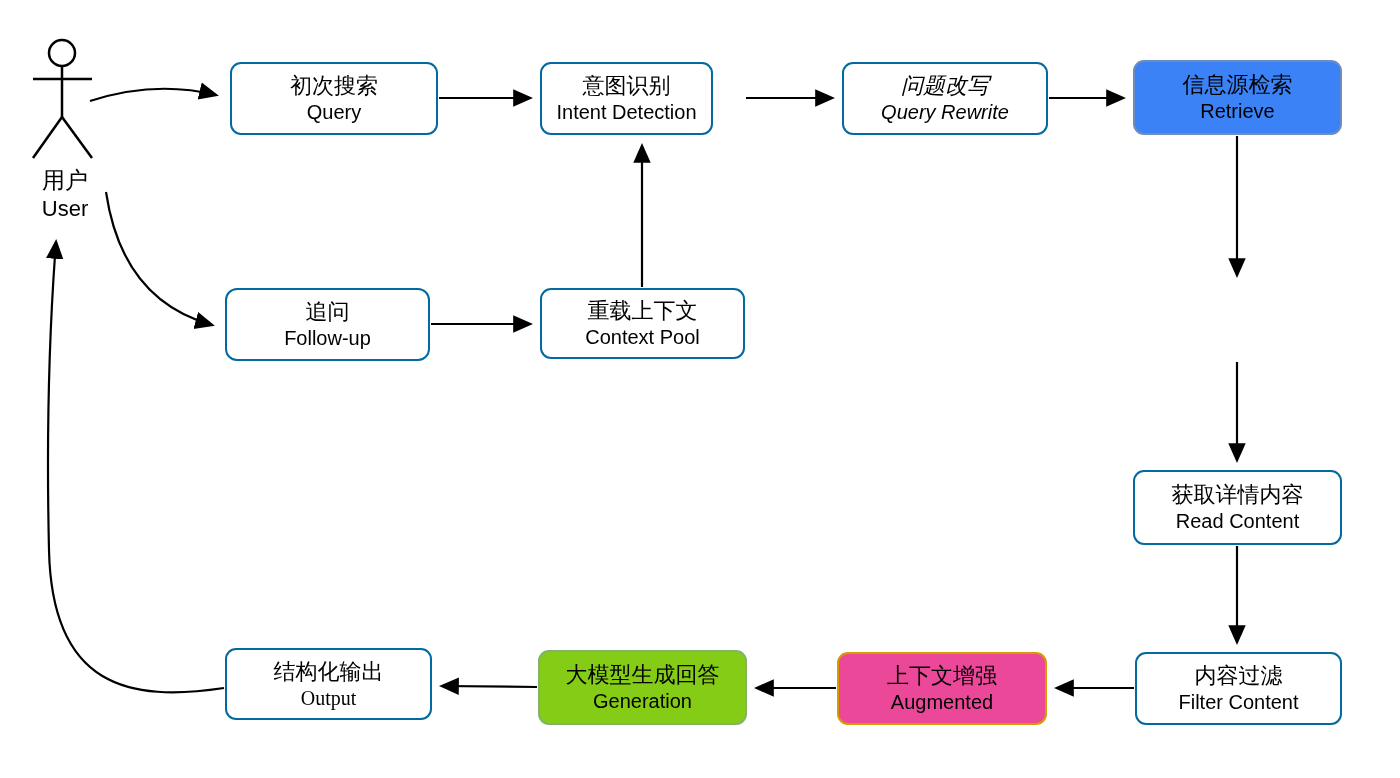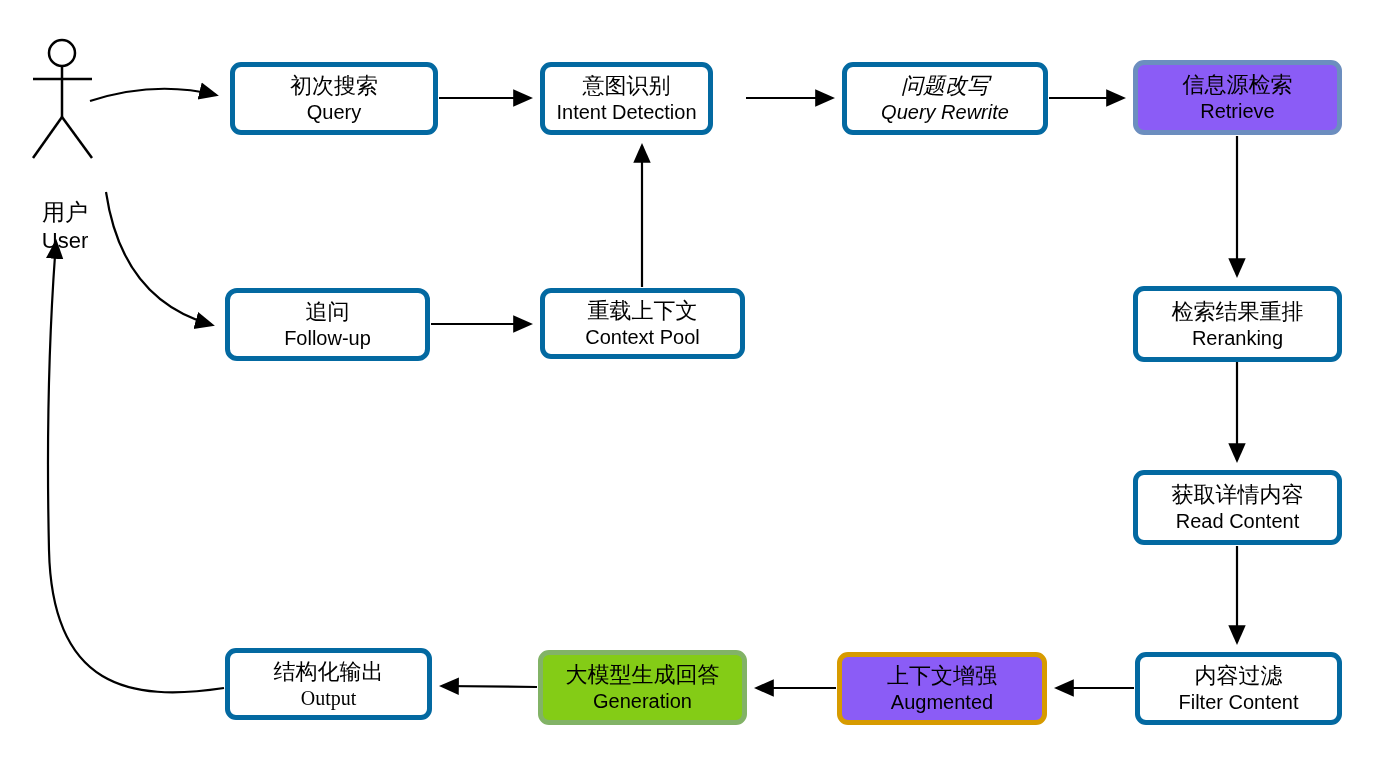--- a/index.html
+++ b/index.html
@@ -2,32 +2,32 @@
 <html><head>
 <meta charset="utf-8">
 <style>
   html,body { margin:0; padding:0; background:#ffffff; }
   #canvas {
     position:relative; width:1400px; height:778px; background:#ffffff;
     font-family:"Liberation Sans", sans-serif; overflow:hidden;
   }
   #edges-layer { position:absolute; left:0; top:0; width:1400px; height:778px; }
   .node {
-    position:absolute; background:#ffffff; border:5px solid #0369a1;
+    position:absolute; background:#ffffff; border:2px solid #0369a1;
     border-radius:11px; display:flex; flex-direction:column;
     align-items:center; justify-content:center; text-align:center;
     color:#000000; box-sizing:border-box;
   }
   .node .zh { font-size:22px; line-height:28px; white-space:nowrap; }
   .node .en { font-size:20px; line-height:25px; white-space:nowrap; }
-  .node-blue   { background:#8b5cf6; border-color:#6c8ebf; }
-  .node-orange { background:#8b5cf6; border-color:#d79b00; }
+  .node-blue   { background:#3b82f6; border-color:#6c8ebf; }
+  .node-orange { background:#ec4899; border-color:#d79b00; }
   .node-green  { background:#84cc16; border-color:#82b366; }
   .actor-label {
-    position:absolute; text-align:center; color:#000000; white-space:nowrap;margin-top:32px;
+    position:absolute; text-align:center; color:#000000; white-space:nowrap;
   }
   .actor-label .zh { font-size:23px; line-height:30px; }
   .actor-label .en { font-size:22px; line-height:28px; }
 </style>
 </head>
 <body>
 
 <div id="canvas">
 
   <svg id="edges-layer" viewBox="0 0 1400 778" xmlns="http://www.w3.org/2000/svg">
@@ -91,24 +91,20 @@
   <div class="node" style="left:225px; top:288px; width:205px; height:73px;border-radius:12px;">
     <div class="zh">追问</div>
     <div class="en">Follow-up</div>
   </div>
 
   <div class="node" style="left:540px; top:288px; width:205px; height:71px;">
     <div class="zh">重载上下文</div>
     <div class="en">Context Pool</div>
   </div>
 
-  <div class="node" style="left:1133px; top:286px; width:209px; height:76px;">
-    <div class="zh">检索结果重排</div>
-    <div class="en">Reranking</div>
-  </div>
 
   <div class="node" style="left:1135px; top:652px; width:207px; height:73px;">
     <div class="zh">内容过滤</div>
     <div class="en">Filter Content</div>
   </div>
 
   <div class="node" style="left:1133px; top:470px; width:209px; height:75px;">
     <div class="zh">获取详情内容</div>
     <div class="en">Read Content</div>
   </div>

